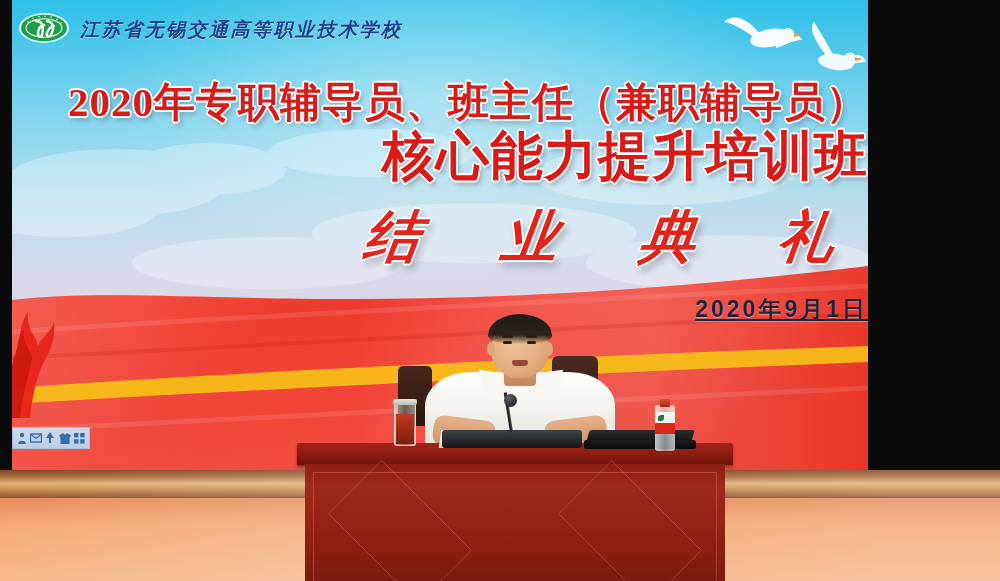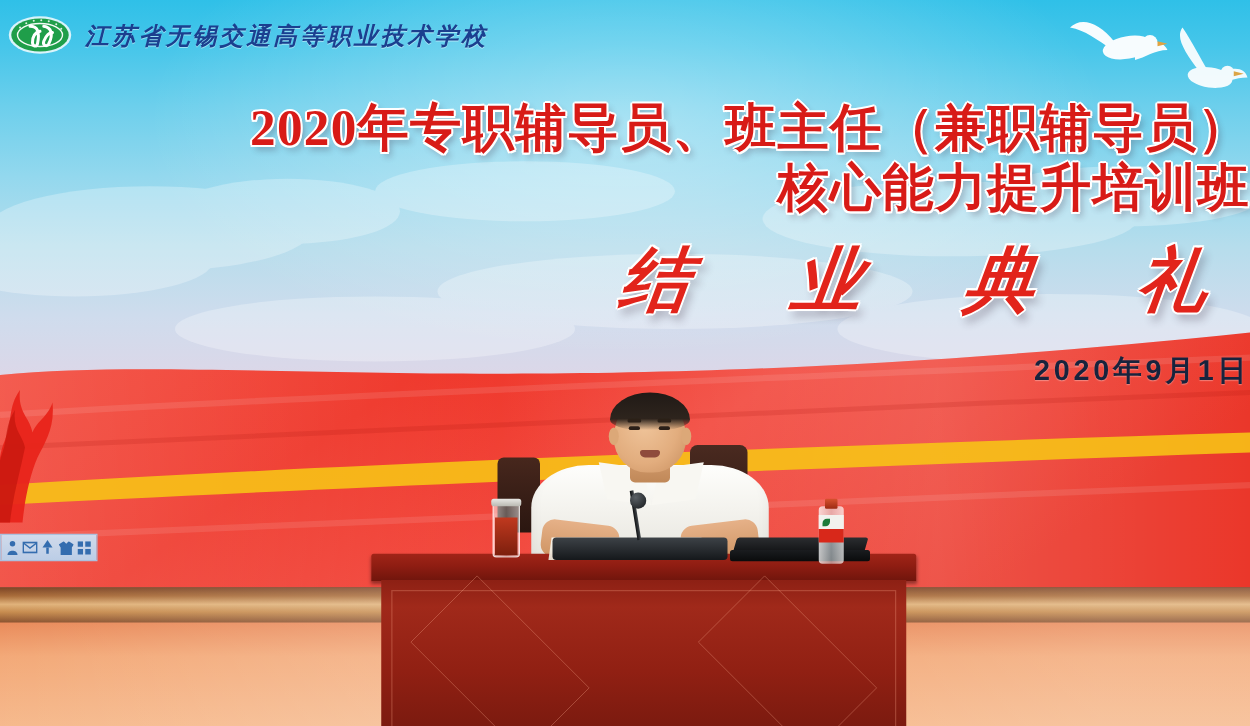--- a/index.html
+++ b/index.html
@@ -8,21 +8,21 @@
   #stage{
     position:relative;
     width:1000px; height:581px;
     overflow:hidden;
     font-family:"Liberation Sans", sans-serif;
     background:#0a0a0a;
   }
 
   
   .backdrop{
-    position:absolute; left:0; top:0; width:1000px; height:470px;
+    position:absolute; left:12px; top:0; width:856px; height:470px;
     background:
       linear-gradient(180deg,
         #2fc0e8 0%,
         #46c6ea 8%,
         #6ccfec 18%,
         #93d8ee 30%,
         #b6ddec 42%,
         #cfdced 54%,
         #dcd7e8 64%,
         #e3d2e2 72%,
@@ -87,40 +87,41 @@
     line-height:1.08;
     -webkit-text-stroke:0px;
     text-shadow:
        1.6px 0 0 #ffffff, -1.6px 0 0 #ffffff,
        0 1.6px 0 #ffffff, 0 -1.6px 0 #ffffff,
        1.2px 1.2px 0 #ffffff, -1.2px 1.2px 0 #ffffff,
        1.2px -1.2px 0 #ffffff, -1.2px -1.2px 0 #ffffff,
        3px 4px 5px rgba(60,40,60,.30);
   }
   .t1{ font-size:41px; }
-  .t2{ font-size:41px; margin-top:4px; }
+  .t2{ font-size:53px; margin-top:4px; }
 
   .calli{
     margin-top:14px;
     font-family:"Liberation Serif", serif;
     font-size:56px; font-weight:bold; font-style:italic;
     color:#e2241b;
     letter-spacing:34px; padding-left:34px;
     text-shadow:
        1.6px 0 0 #fff, -1.6px 0 0 #fff, 0 1.6px 0 #fff, 0 -1.6px 0 #fff,
        1.2px 1.2px 0 #fff, -1.2px 1.2px 0 #fff, 1.2px -1.2px 0 #fff, -1.2px -1.2px 0 #fff,
        4px 6px 7px rgba(60,40,60,.32);
     transform:skewX(-7deg);
   }
   .date{
     margin-top:18px;
     font-family:"Liberation Sans", sans-serif;
     font-size:23px; font-weight:bold; color:#18233d;
     letter-spacing:3px;
     text-shadow:0 1px 1px rgba(255,255,255,.35);
+    text-decoration:underline;
   }
 
   
   .placard{
     position:absolute; left:0px; top:427px;
     width:78px; height:22px;
     background:linear-gradient(180deg,#cfe2f4,#b9d4ef);
     border:1px solid #a8c6e6;
     display:flex; align-items:center; justify-content:space-around;
     padding:0 2px; opacity:.95;

